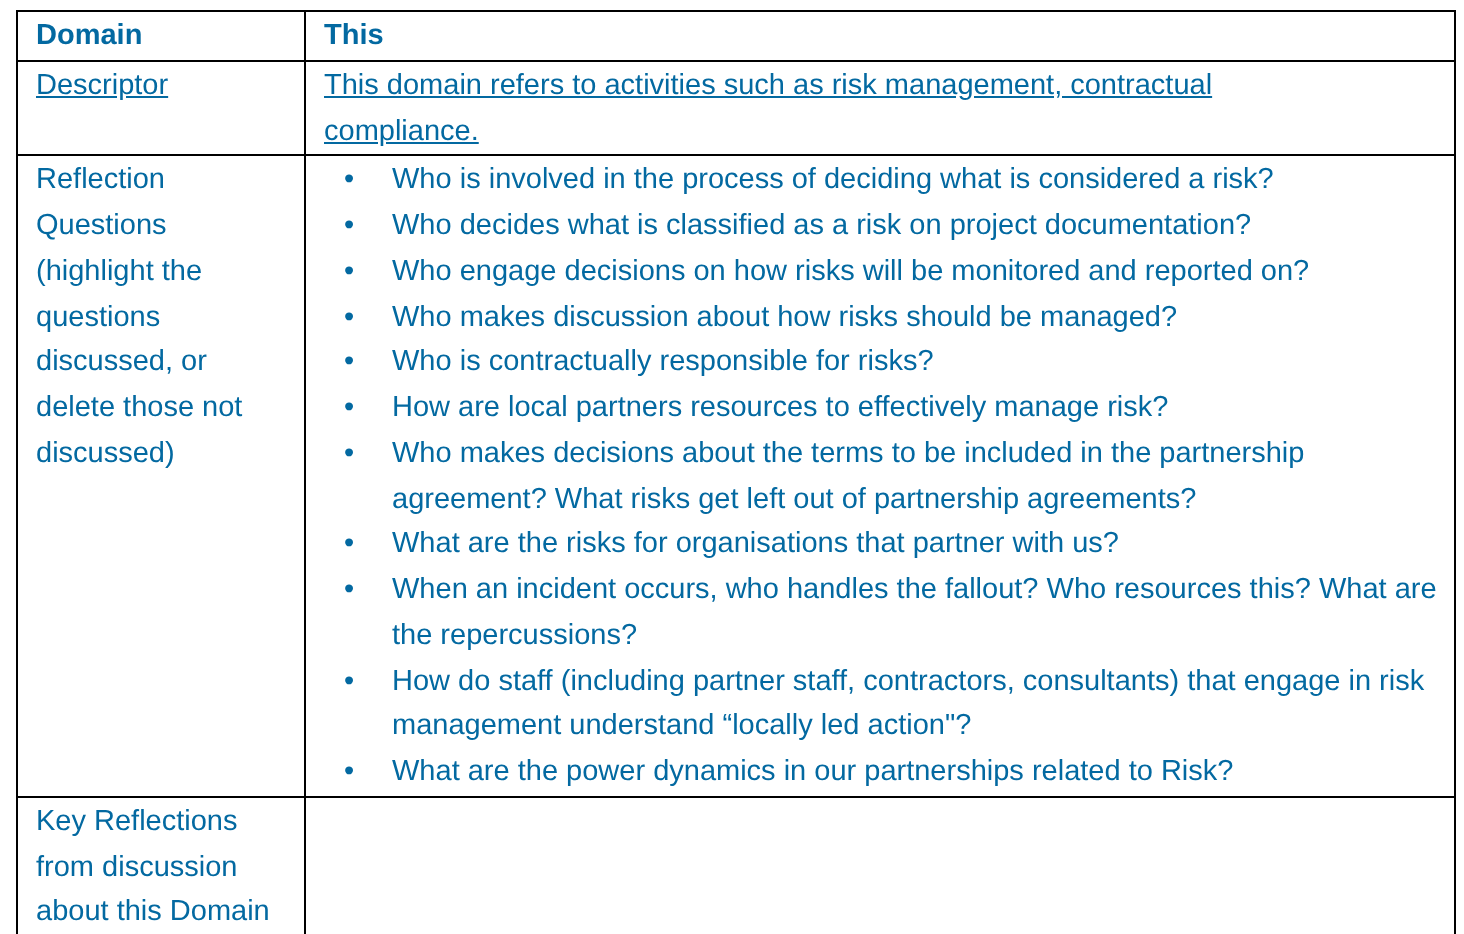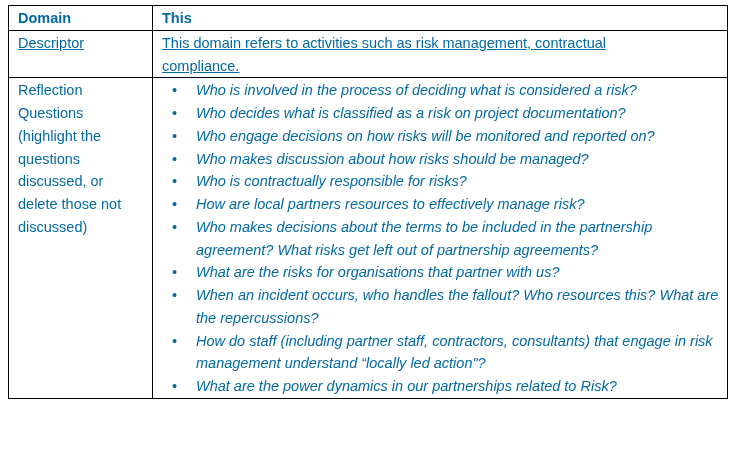--- a/index.html
+++ b/index.html
@@ -56,21 +56,20 @@
     align-items: flex-start;
   }
   .bullet-marker {
     flex: 0 0 24px;
     margin-left: 10px;
     font-size: 14.5px;
   }
   .bullet-text {
     flex: 1 1 auto;
     min-width: 0;
-    font-style: italic;
   }
 </style>
 </head>
 <body>
 
 <div class="page">
   <table class="doc-table">
     <colgroup>
       <col class="c1">
       <col class="c2">
@@ -154,16 +153,24 @@
 
           <div class="bullet-item">
             <span class="bullet-marker">•</span>
             <span class="bullet-text">What are the power dynamics in our partnerships related to Risk?</span>
           </div>
 
         </div>
       </td>
     </tr>
 
+    <tr class="row-keyrefl">
+      <td>
+        <span>Key Reflections from discussion about this Domain</span>
+      </td>
+      <td>
+        <span></span>
+      </td>
+    </tr>
 
   </tbody>
     </table>
 </div>
 
 </body></html>

